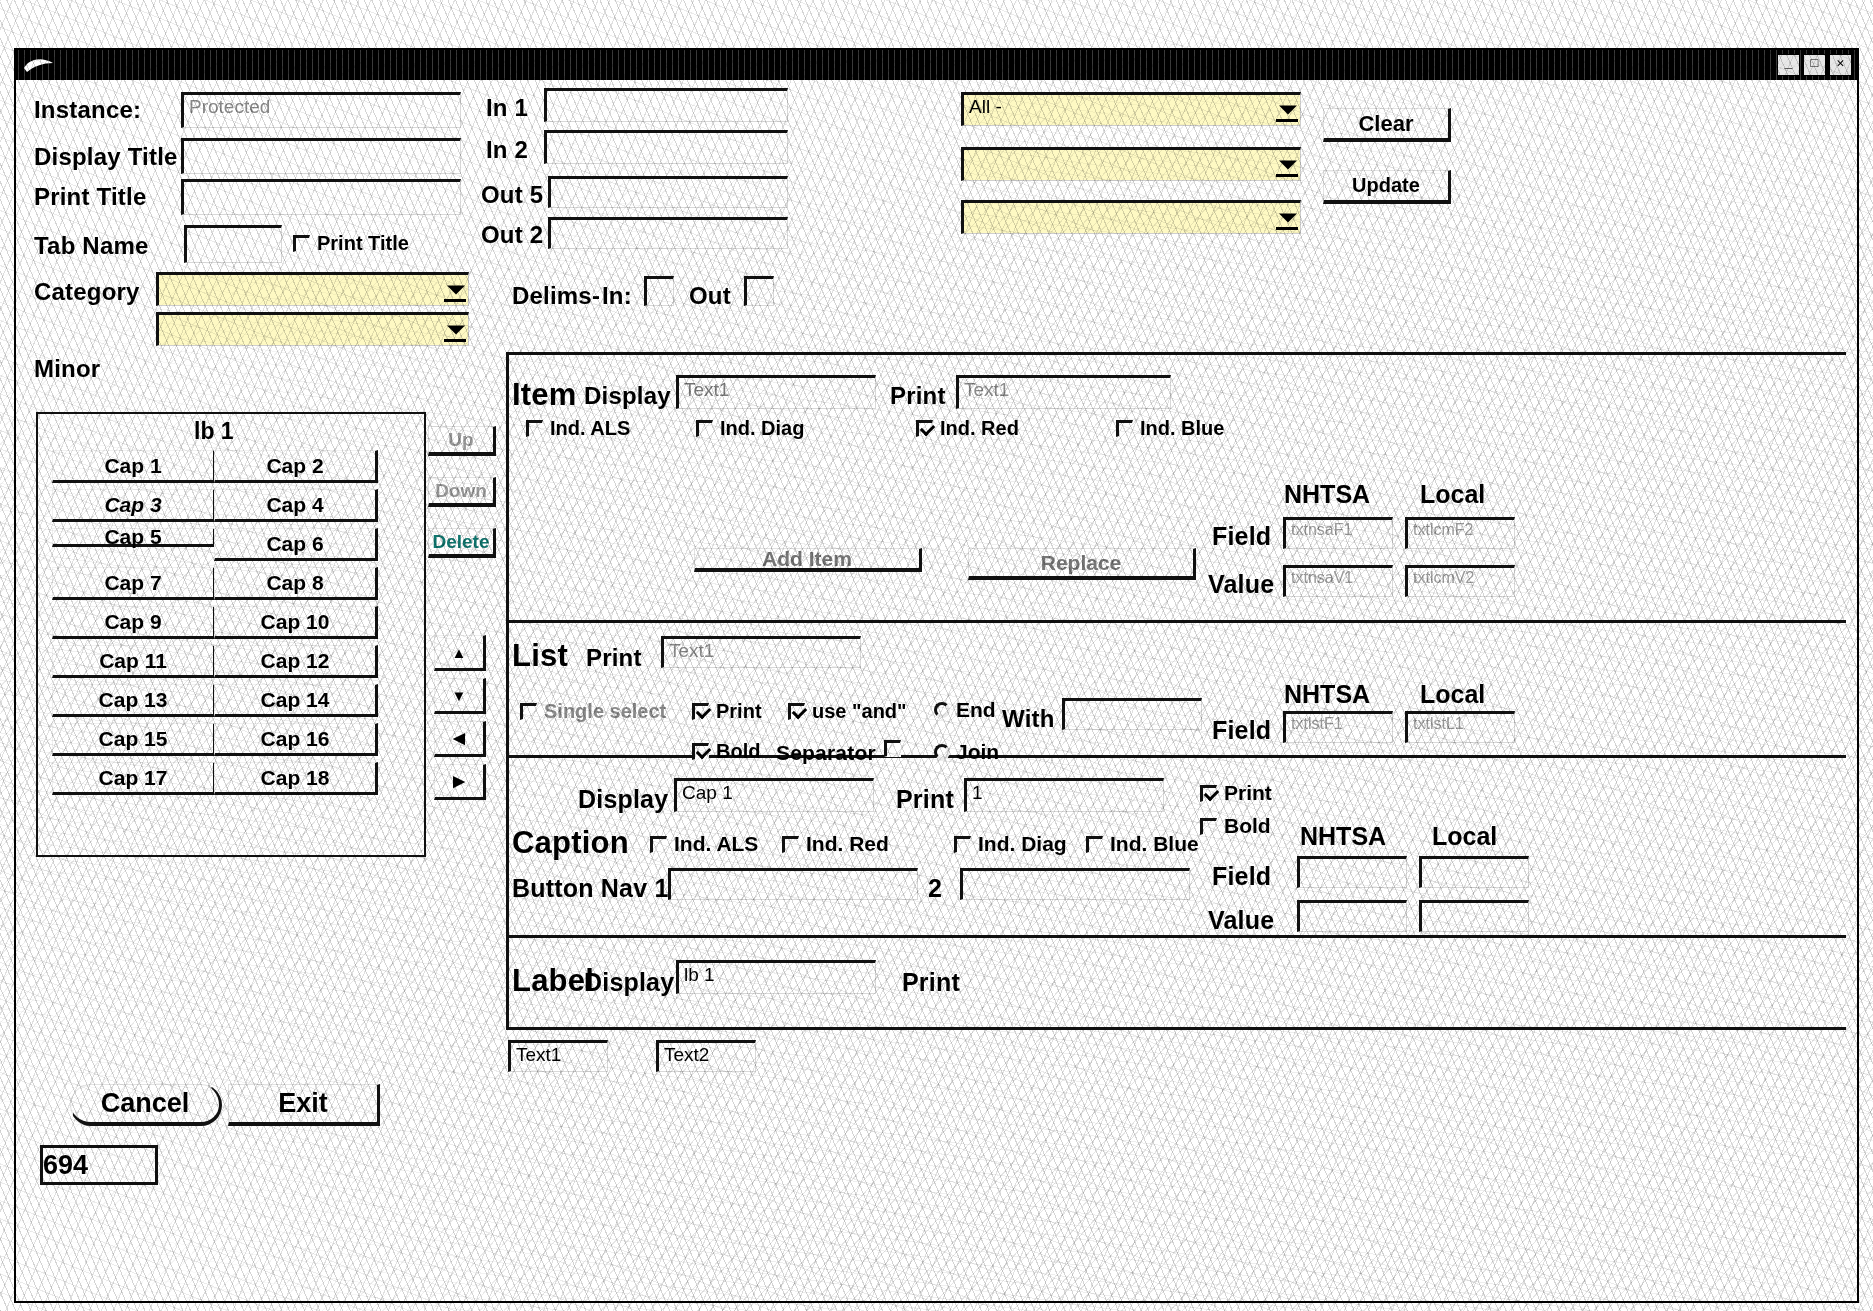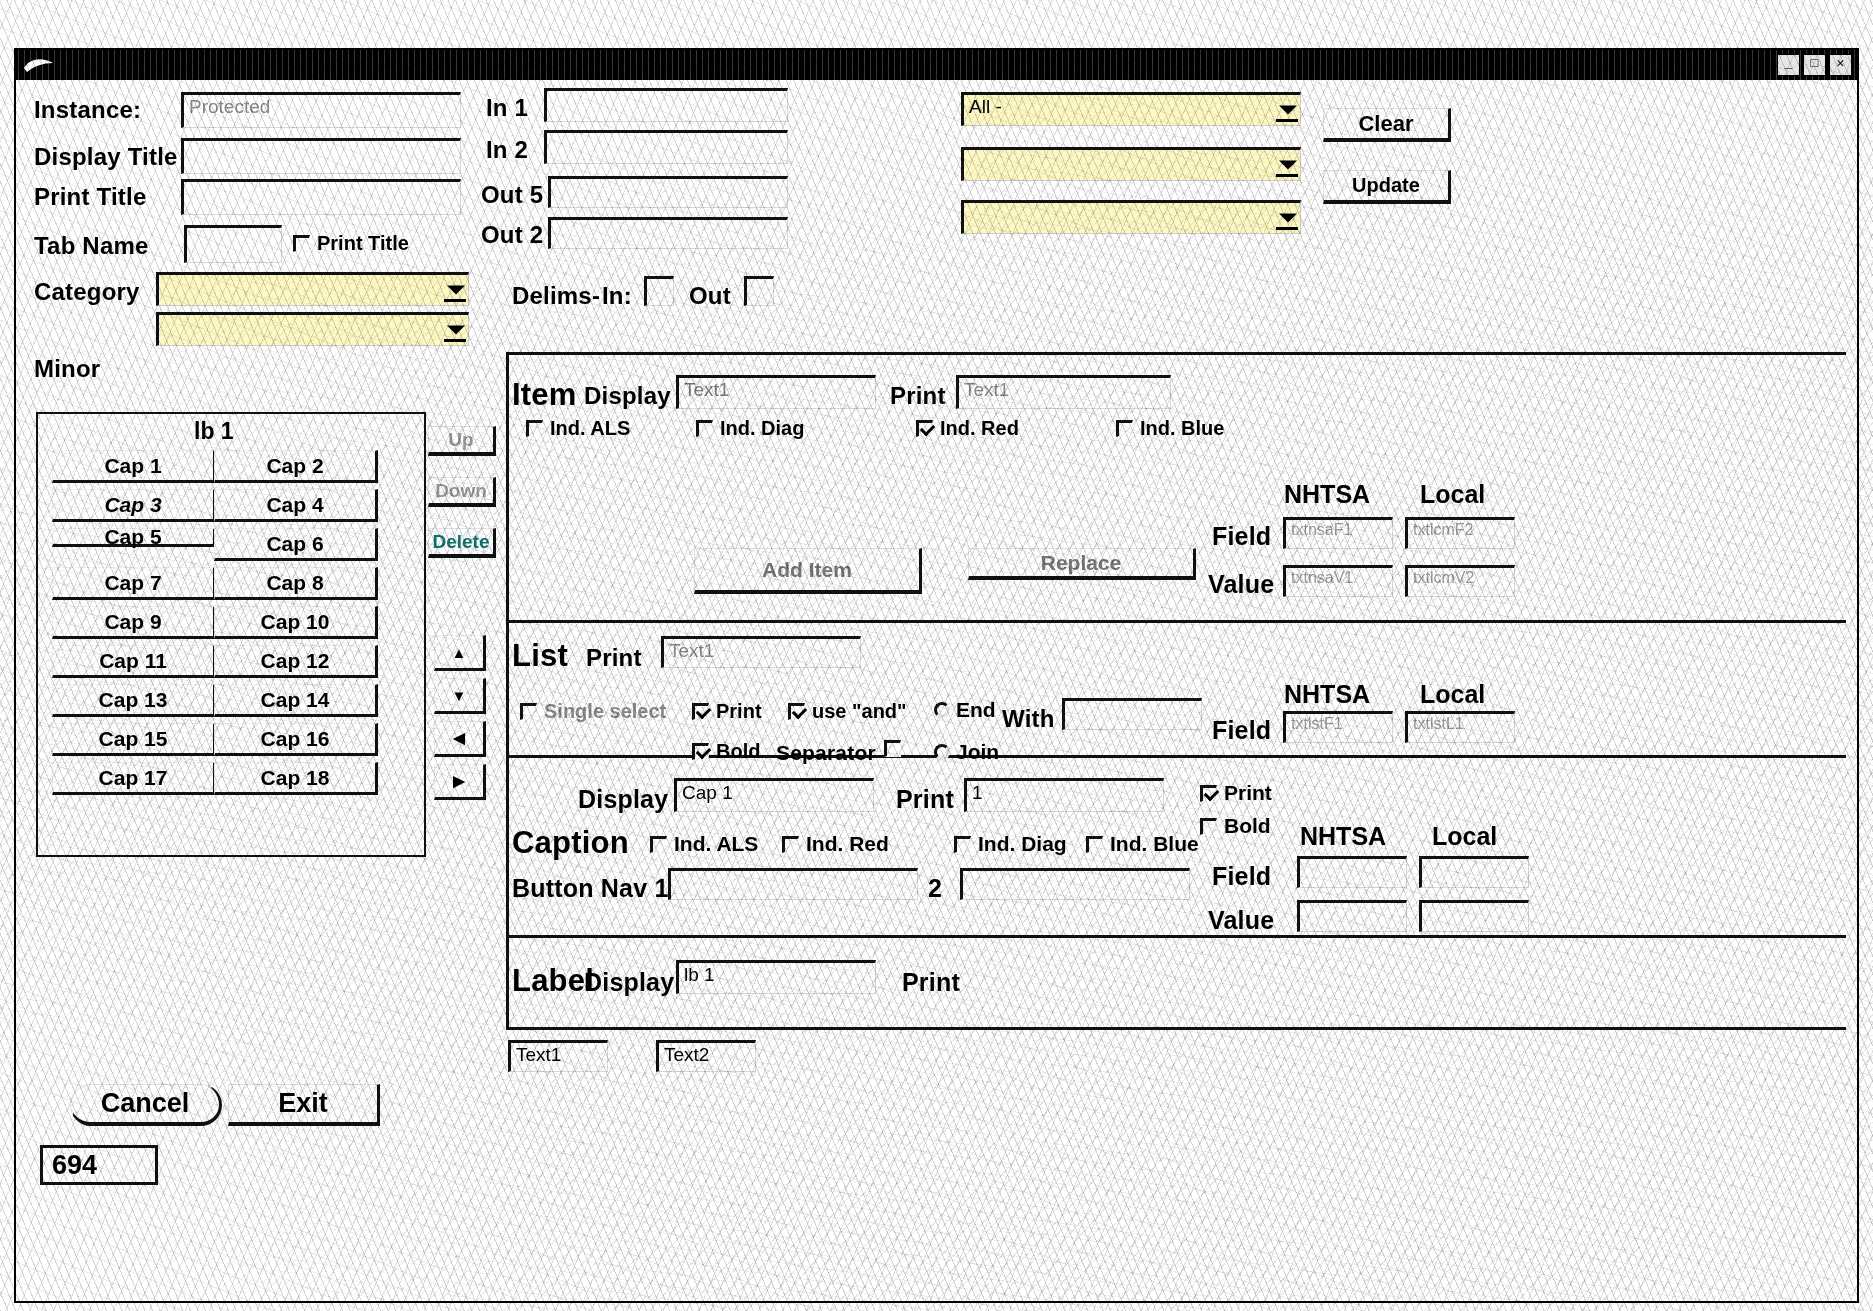--- a/index.html
+++ b/index.html
@@ -134,21 +134,21 @@
   .caplist{position:absolute;}
   .capbtn{
     position:absolute;box-sizing:border-box;background:#fff;
     border-right:3px solid #111;border-bottom:3px solid #111;
     border-top:1px solid #f0f0f0;border-left:1px solid #f0f0f0;
     display:flex;align-items:center;justify-content:center;
     font-weight:bold;color:#000;font-size:21px;
   }
   .numbox{
     position:absolute;box-sizing:border-box;background:#fff;border:3px solid #111;
-    display:flex;align-items:center;padding-left:9px;
+    display:flex;align-items:center;
     font-size:27px;font-weight:bold;color:#000;
   }
   .smarrow{
     position:absolute;box-sizing:border-box;background:#fff;
     border-right:3px solid #111;border-bottom:3px solid #111;
     border-top:1px solid #eee;border-left:1px solid #eee;
   }
   .smarrow .g{
     position:absolute;left:50%;top:50%;transform:translate(-50%,-50%);
     font-size:15px;font-weight:bold;color:#000;
@@ -311,21 +311,21 @@
   </div>
   <div class="chk on" style="left:900px;top:367px;font-size:20px;">
     <span class="box"></span>
     <span class="txt">Ind. Red</span>
   </div>
   <div class="chk" style="left:1100px;top:367px;font-size:20px;">
     <span class="box"></span>
     <span class="txt">Ind. Blue</span>
   </div>
 
-  <div class="btn" style="left:678px;top:498px;width:228px;height:46px;font-size:21px;color:#777;">Add Item</div>
+  <div class="btn" style="left:678px;top:498px;width:228px;height:24px;font-size:21px;color:#777;">Add Item</div>
   <div class="btn" style="left:952px;top:498px;width:228px;height:32px;font-size:21px;color:#777;">Replace</div>
 
   <div class="hdrtxt" style="left:1268px;top:430px;font-size:25px;">NHTSA</div>
   <div class="hdrtxt" style="left:1404px;top:430px;font-size:25px;">Local</div>
   <div class="lbl" style="left:1196px;top:472px;font-size:25px;">Field</div>
   <div class="fld" style="left:1267px;top:467px;width:110px;height:32px;color:#9a9a9a;font-size:16px;">txtnsaF1</div>
   <div class="fld" style="left:1389px;top:467px;width:110px;height:32px;color:#9a9a9a;font-size:16px;">txtlcmF2</div>
   <div class="lbl" style="left:1192px;top:520px;font-size:25px;">Value</div>
   <div class="fld" style="left:1267px;top:515px;width:110px;height:32px;color:#9a9a9a;font-size:16px;">txtnsaV1</div>
   <div class="fld" style="left:1389px;top:515px;width:110px;height:32px;color:#9a9a9a;font-size:16px;">txtlcmV2</div>

